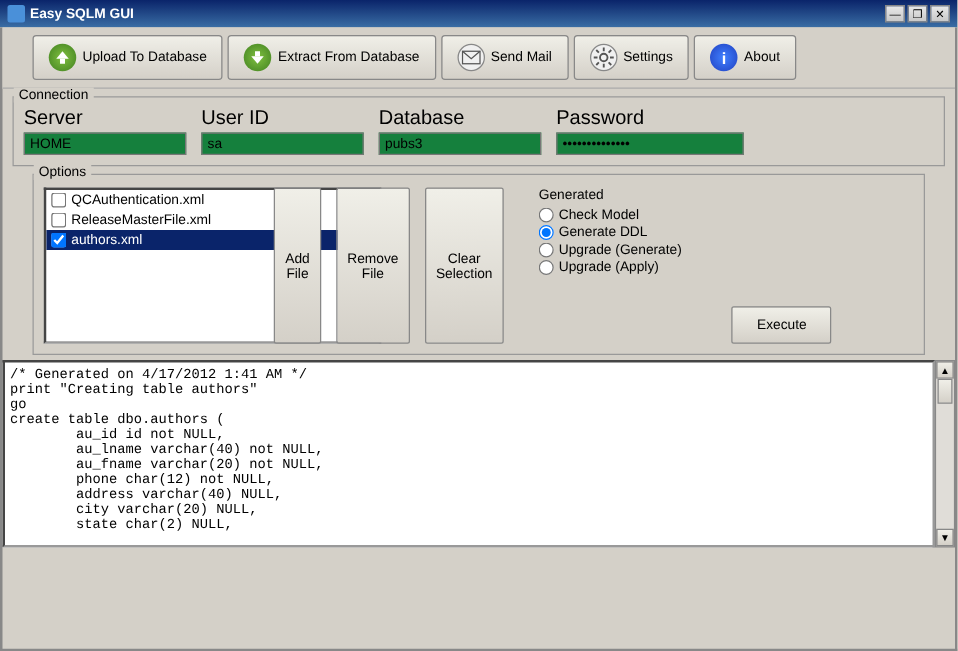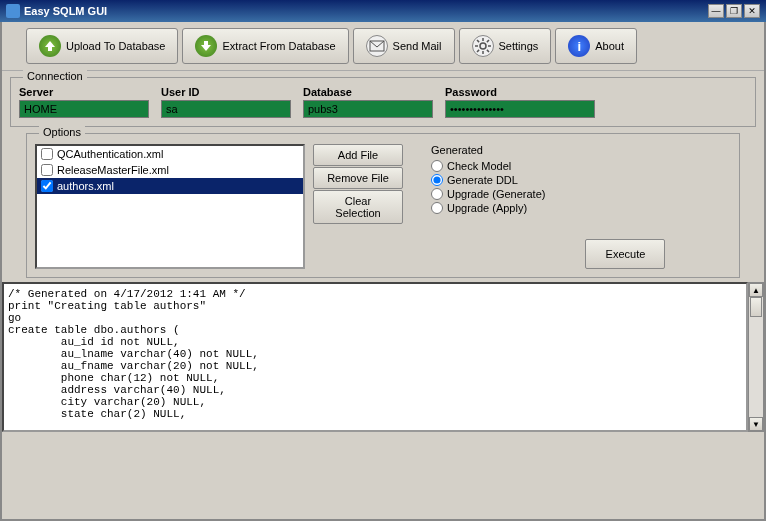--- a/index.html
+++ b/index.html
@@ -101,40 +101,39 @@
     .group-box {
       border: 1px solid #999;
       margin: 6px 8px;
       padding: 4px 8px 8px;
       position: relative;
       background: #d4d0c8;
     }
     .group-box-legend {
       position: absolute;
       top: -8px;
-      left: 12px;
+      left: 0;
       background: #d4d0c8;
       padding: 0 4px;
       font-size: 11px;
       color: #000;
     }
     .connection-row {
       display: flex;
       gap: 12px;
       margin-top: 4px;
     }
     .field-group {
       display: flex;
       flex-direction: column;
       gap: 2px;
     }
     .field-group label {
-      font-size: 11px;
+      font-size: 16px;
       color: #000;
-      font-weight: bold;
     }
     .field-group input {
       border: 1px solid #777;
       background: #15803d;
       padding: 2px 4px;
       font-size: 11px;
       font-family: 'Tahoma', 'Arial', sans-serif;
     }
     .field-server input { width: 130px; }
     .field-userid input { width: 130px; }
@@ -174,23 +173,23 @@
       background: #0a246a;
       color: white;
     }
     .file-list-item input[type="checkbox"] {
       width: 12px;
       height: 12px;
     }
 
     .buttons-panel {
       display: flex;
-      flex-direction: column;
-      gap: 1px;
+      gap: 12px;
       width: 90px;
+      justify-content: flex-end;
     }
     .action-btn {
       width: 90px;
       padding: 4px 8px;
       background: linear-gradient(to bottom, #f0efe8, #d4d0c8);
       border: 1px solid #888;
       border-radius: 2px;
       cursor: pointer;
       font-size: 11px;
       text-align: center;

